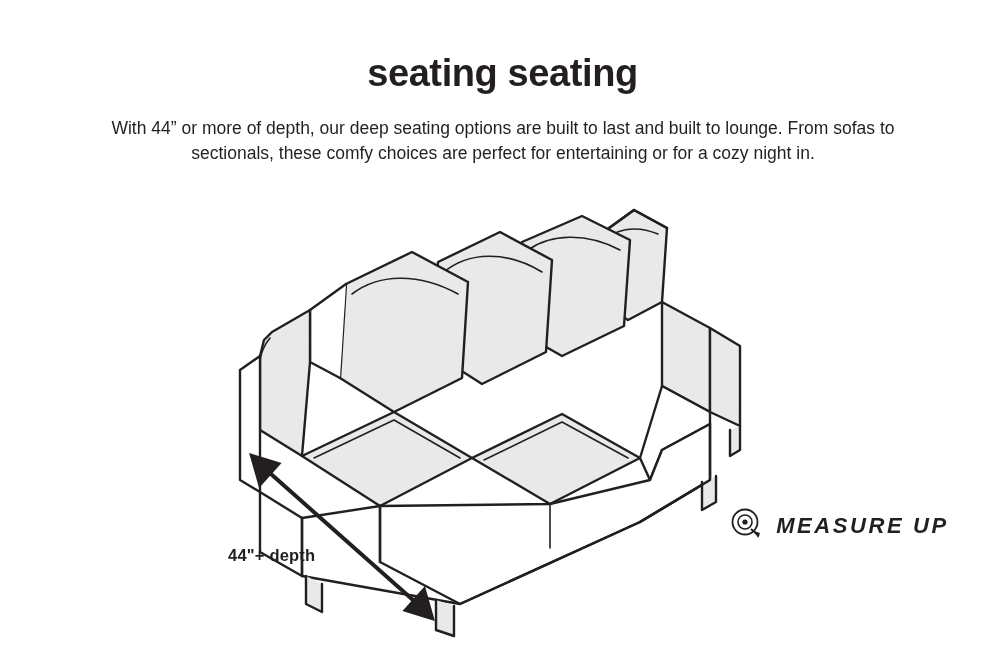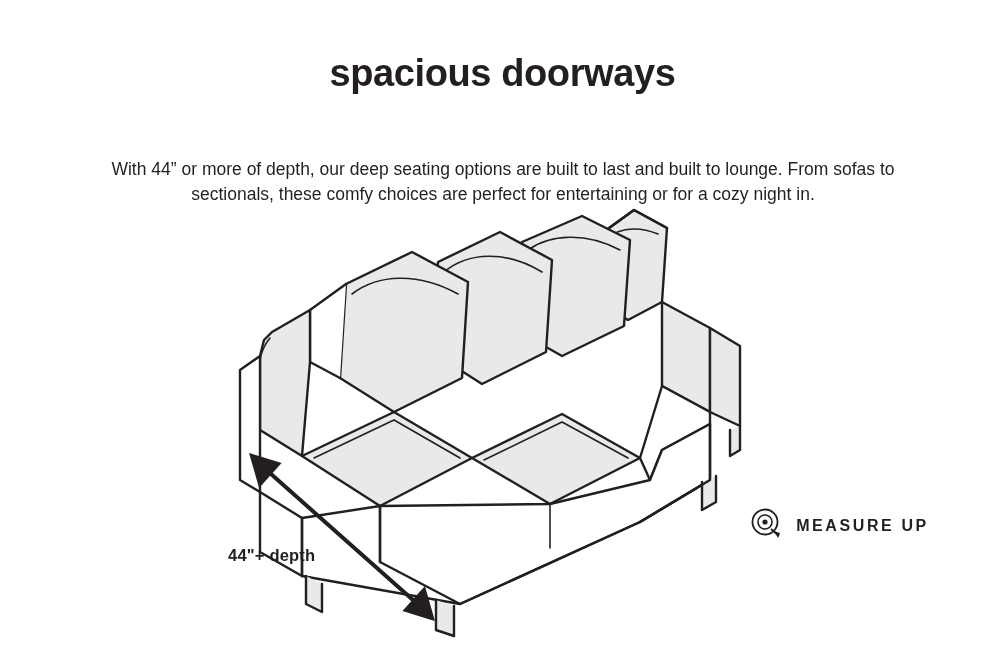--- a/index.html
+++ b/index.html
@@ -32,21 +32,20 @@
   }
   .subcopy {
     position: absolute;
     top: 116px;
     left: 88px;
     width: 830px;
     text-align: center;
     font-size: 17.5px;
     line-height: 1.42;
     color: #231f20;
-    margin-top: 41px;
   }
   .illustration {
     position: absolute;
     top: 180px;
     left: 210px;
     width: 600px;
     height: 460px;
   }
   .depth-label {
     position: absolute;
@@ -65,38 +64,39 @@
     text-align: center;
   }
   .measure-head {
     display: flex;
     align-items: center;
     justify-content: center;
     gap: 12px;
     height: 36px;
   }
   .measure-title {
-    font-size: 16px;
+    font-size: 22px;
     font-weight: bold;
     letter-spacing: 2.6px;
     color: #231f20;
+    font-style: italic;
   }
   .measure-note {
     margin-top: 7px;
     font-size: 14.5px;
     line-height: 1.38;
     color: #231f20;
   }
 </style>
 </head>
 <body>
 
 <div class="page">
 
-  <div class="headline">spacious doorways</div>
+  <div class="headline">seating seating</div>
 
   <div class="subcopy">With 44” or more of depth, our deep seating options are built to last and built to lounge. From sofas to sectionals, these comfy choices are perfect for entertaining or for a cozy night in.</div>
 
   <div class="illustration">
     <svg width="600" height="460" viewBox="0 0 600 460" fill="none" xmlns="http://www.w3.org/2000/svg">
       <g stroke="#231f20" stroke-width="2.4" stroke-linejoin="round" stroke-linecap="round">
 
         <path d="M388 56 L424 30 L457 48 L452 122 L418 140 L386 120 Z" fill="#e9e9e9"></path>
         <path d="M388 56 L424 30 L457 48" fill="none"></path>
         <path d="M392 62 C404 50 424 44 448 54" fill="none" stroke-width="1.6"></path>

